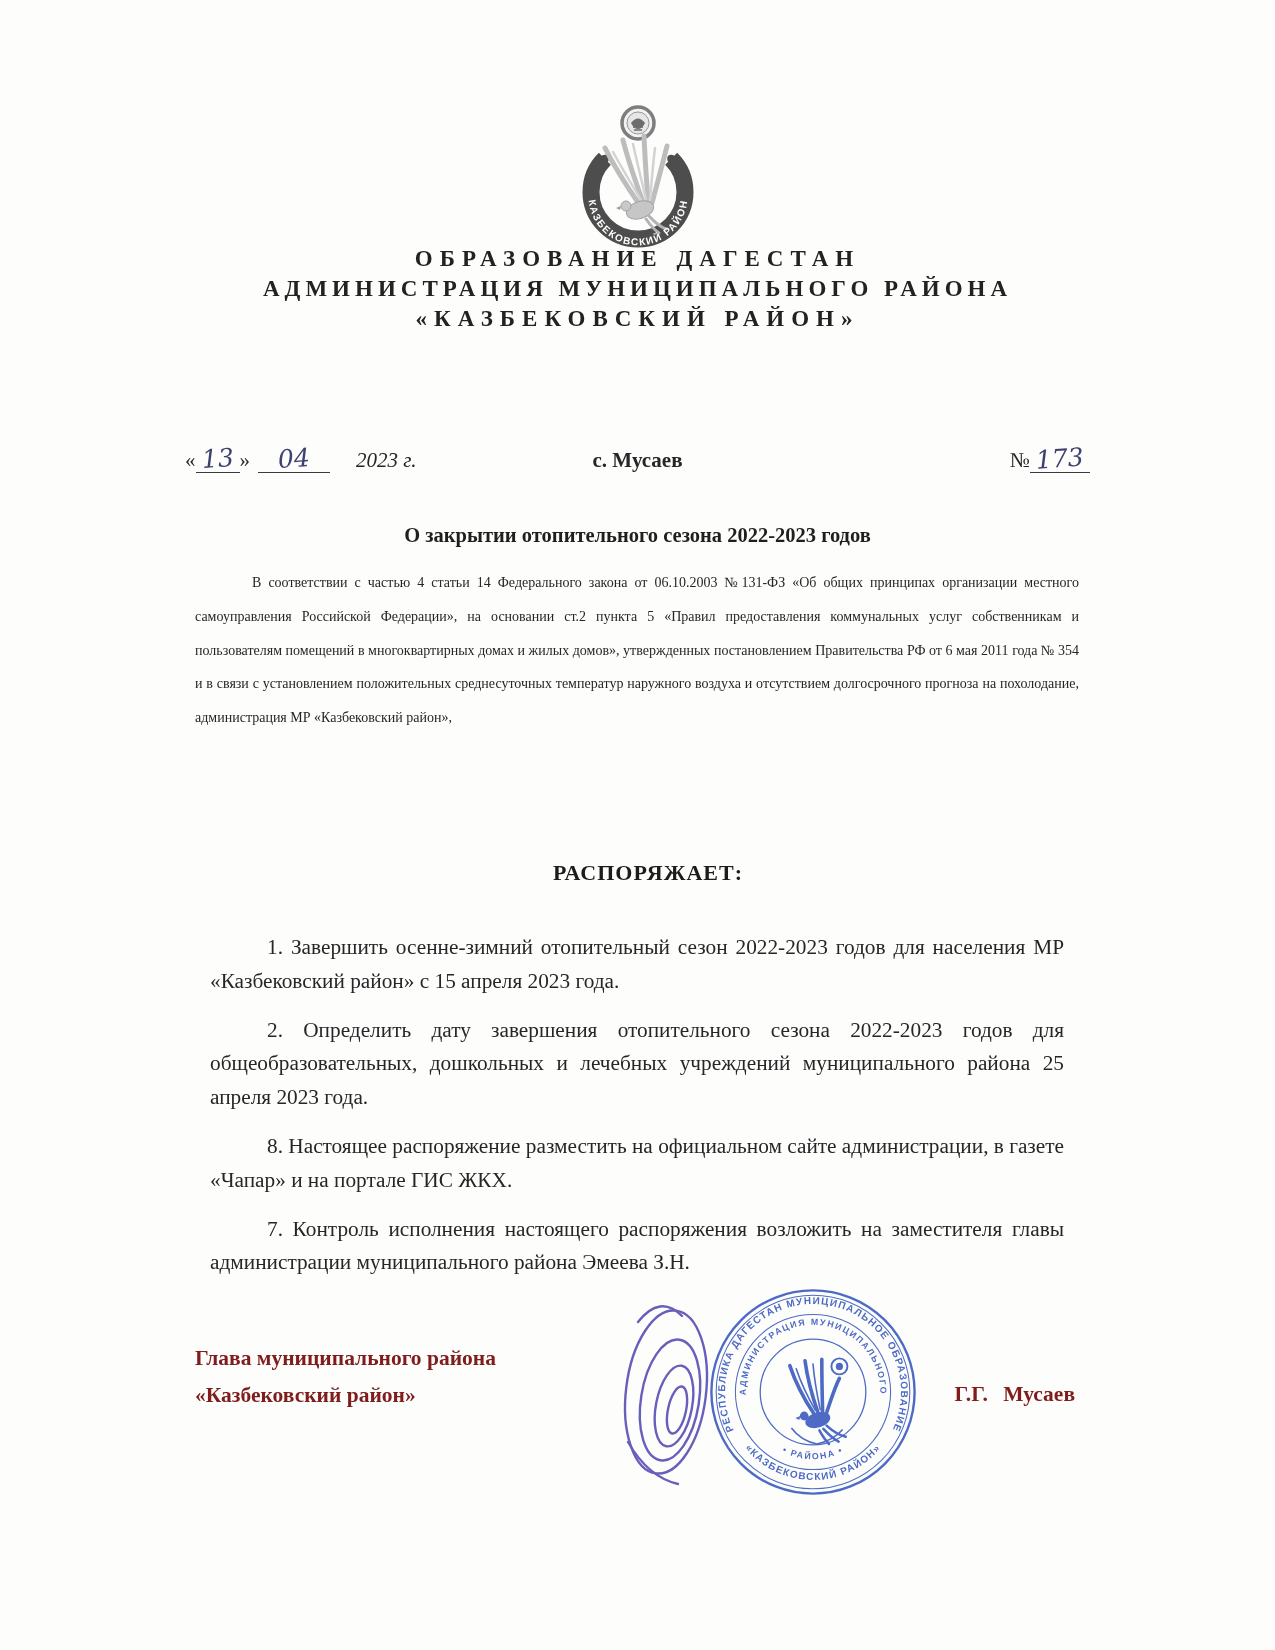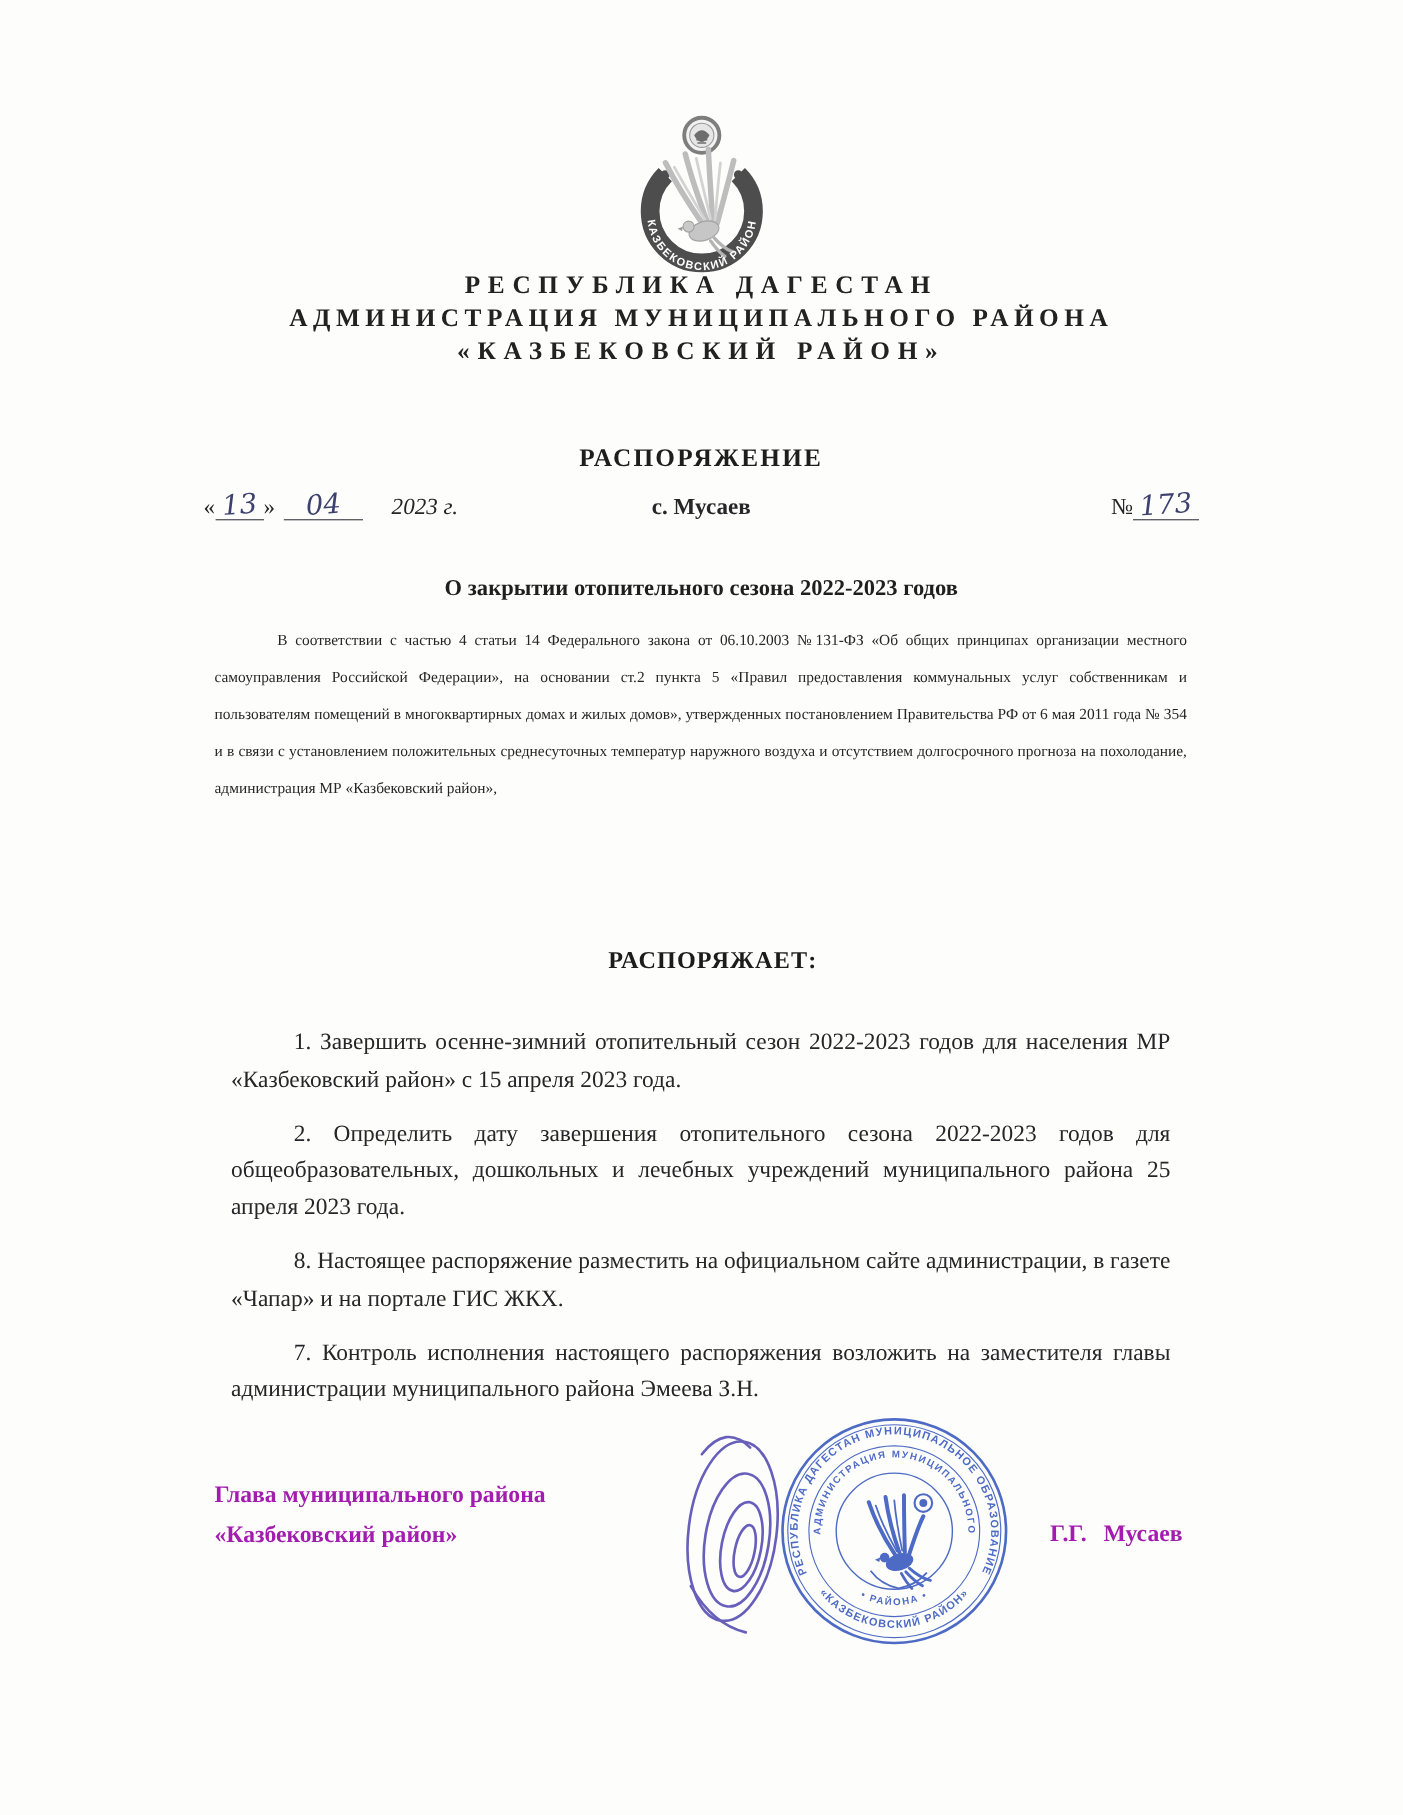--- a/index.html
+++ b/index.html
@@ -68,21 +68,21 @@
   }
   .items {
     position:absolute; top:916px; left:195px; width:884px;
     font-size:21.3px; line-height:33.8px; text-align:justify;
   }
   .items p { text-indent:57px; margin:15px; }
   
   .sig-row {
     position:absolute; top:1340px; left:195px; width:880px;
     display:flex; justify-content:space-between; align-items:flex-end;
-    font-weight:bold; font-size:21.5px; line-height:37px; color:#a21caf;
+    font-weight:bold; font-size:21.5px; line-height:37px; color:#7f1d1d;
   }
   .sig-name { word-spacing:10px; padding-bottom:1px; }
   
   .stamp { position:absolute; left:705px; top:1284px; opacity:0.92; }
   .pen-sign { position:absolute; left:608px; top:1292px; z-index:2; opacity:0.9; }
   .stamp svg text { font-family:"Liberation Sans", sans-serif; }
 </style>
 </head>
 <body>
 
@@ -123,26 +123,25 @@
       <defs>
         <path id="bandText" d="M 39 62 A 49.5 49.5 0 1 0 111 62"></path>
       </defs>
       <text font-size="10" font-weight="bold" fill="#ffffff" letter-spacing="1.5" font-family="Liberation Sans, sans-serif">
         <textPath href="#bandText" startOffset="50%" text-anchor="middle">КАЗБЕКОВСКИЙ РАЙОН</textPath>
       </text>
     </svg>
   </div>
 
   <div class="letterhead">
-    <div class="lh-line lh-1">РЕСПУБЛИКА ДАГЕСТАН</div>
+    <div class="lh-line lh-1">ОБРАЗОВАНИЕ ДАГЕСТАН</div>
     <div class="lh-line lh-2">АДМИНИСТРАЦИЯ МУНИЦИПАЛЬНОГО РАЙОНА</div>
     <div class="lh-line lh-3">«КАЗБЕКОВСКИЙ РАЙОН»</div>
   </div>
 
-  <div class="doc-type">РАСПОРЯЖЕНИЕ</div>
 
   <div class="dateline">
     <div class="date-left"><span>«</span><span class="blank blank-day"><span class="hw">13</span></span><span>»</span><span class="blank blank-month"><span class="hw">04</span></span><span class="year">2023 г.</span></div>
     <div class="place">с. Мусаев</div>
     <div class="num-right"><span>№</span><span class="blank blank-num"><span class="hw">173</span></span></div>
   </div>
 
   <div class="subject">О закрытии отопительного сезона 2022-2023 годов</div>
 
   <p class="preamble">В соответствии с частью 4 статьи 14 Федерального закона от 06.10.2003 №131-ФЗ «Об общих принципах организации местного самоуправления Российской Федерации», на основании ст.2 пункта 5 «Правил предоставления коммунальных услуг собственникам и пользователям помещений в многоквартирных домах и жилых домов», утвержденных постановлением Правительства РФ от 6 мая 2011 года № 354 и в связи с установлением положительных среднесуточных температур наружного воздуха и отсутствием долгосрочного прогноза на похолодание, администрация МР «Казбековский район»,</p>

